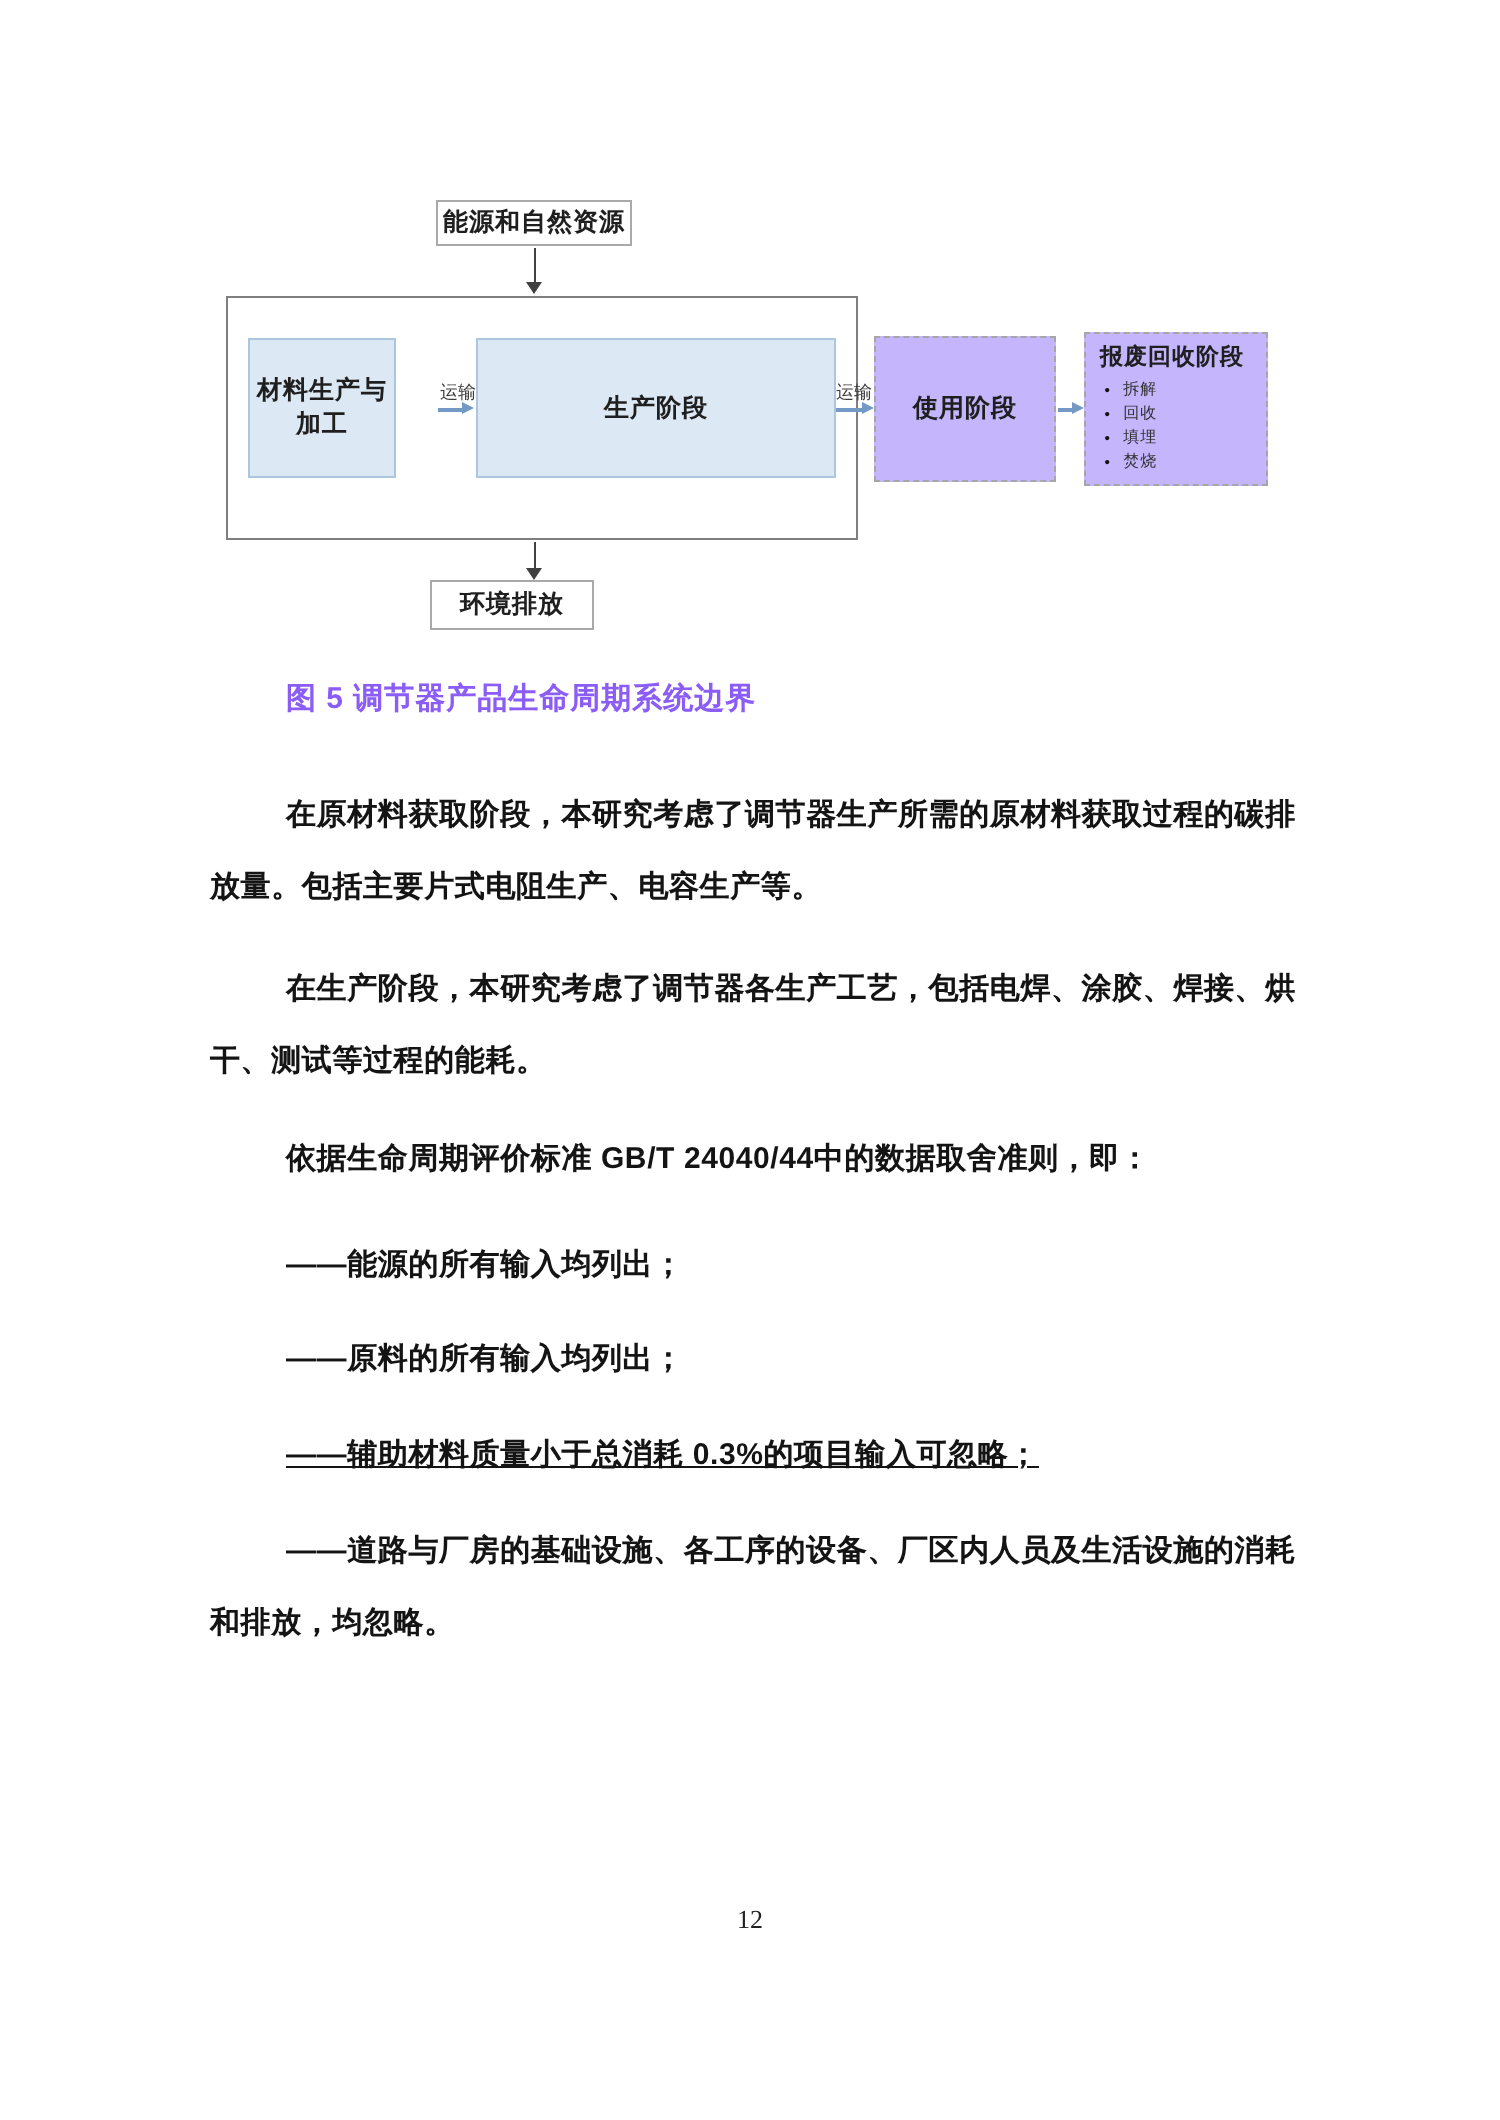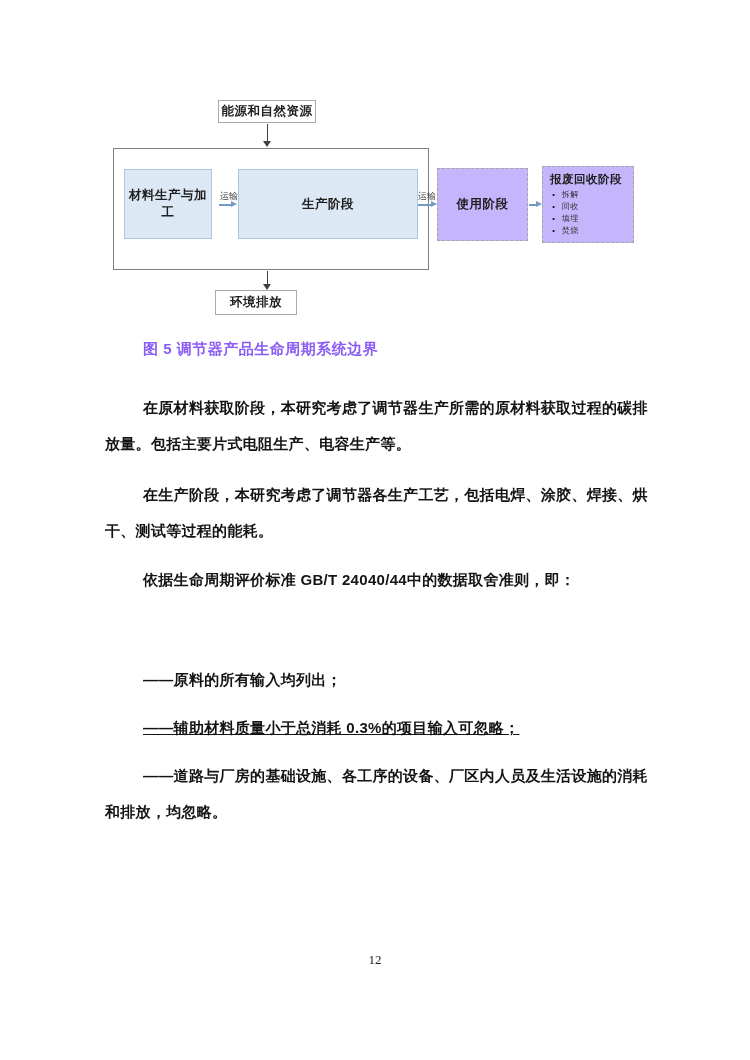--- a/index.html
+++ b/index.html
@@ -63,21 +63,21 @@
 
     <div class="fig-box plain" style="left:218px; top:100px; width:98px; height:23px;">
       <span>能源和自然资源</span>
     </div>
 
     <div class="vline" style="left:267px; top:124px; height:17px;"></div>
     <div class="tri-down" style="left:263px; top:141px;"></div>
 
     <div class="fig-box outer" style="left:113px; top:148px; width:316px; height:122px;"></div>
 
-    <div class="fig-box stage" style="left:124px; top:169px; width:88px; height:70px;">
+    <div class="fig-box stage" style="left:124px; top:169px; width:74px; height:70px;">
       <span>材料生产与加工</span>
     </div>
 
     <div class="transport-label" style="left:220px; top:190px;">运输</div>
     <div class="hline" style="left:219px; top:204px; width:12px;"></div>
     <div class="tri-right" style="left:231px; top:201px;"></div>
 
     <div class="fig-box stage" style="left:238px; top:169px; width:180px; height:70px;">
       <span>生产阶段</span>
     </div>
@@ -132,20 +132,23 @@
 
   <div class="para" style="top:477px;">
     <span class="line indent">在生产阶段，本研究考虑了调节器各生产工艺，包括电焊、涂胶、焊接、烘</span>
     <span class="line">干、测试等过程的能耗。</span>
   </div>
 
   <div class="para" style="top:562px;">
     <span class="line indent">依据生命周期评价标准 GB/T 24040/44中的数据取舍准则，即：</span>
   </div>
 
+  <div class="para" style="top:615px;">
+    <span class="line indent">——能源的所有输入均列出；</span>
+  </div>
 
   <div class="para" style="top:662px;">
     <span class="line indent">——原料的所有输入均列出；</span>
   </div>
 
   <div class="para" style="top:710px;text-decoration:underline;">
     <span class="line indent">——辅助材料质量小于总消耗 0.3%的项目输入可忽略；</span>
   </div>
 
   <div class="para" style="top:758px;">

